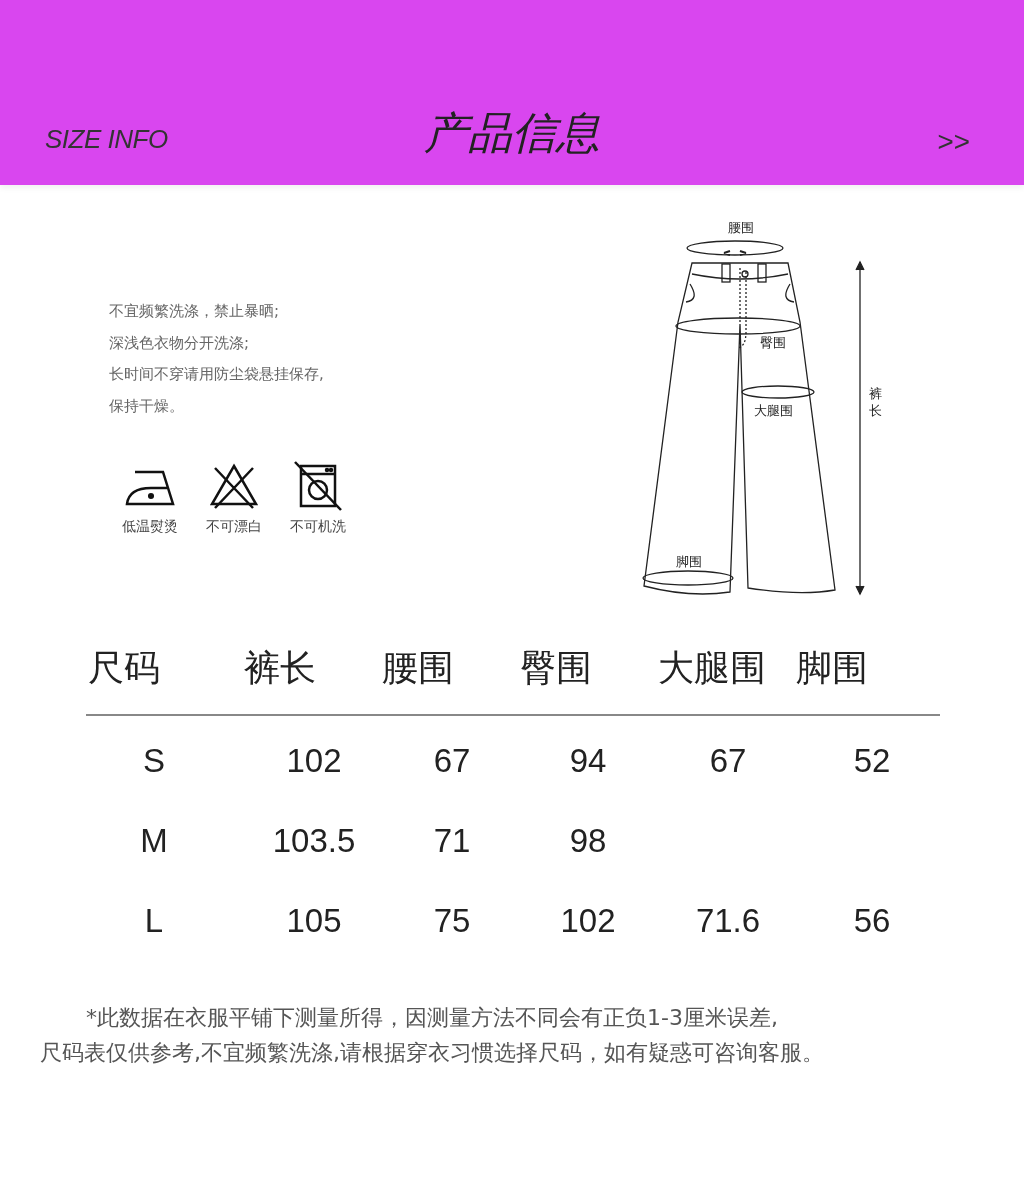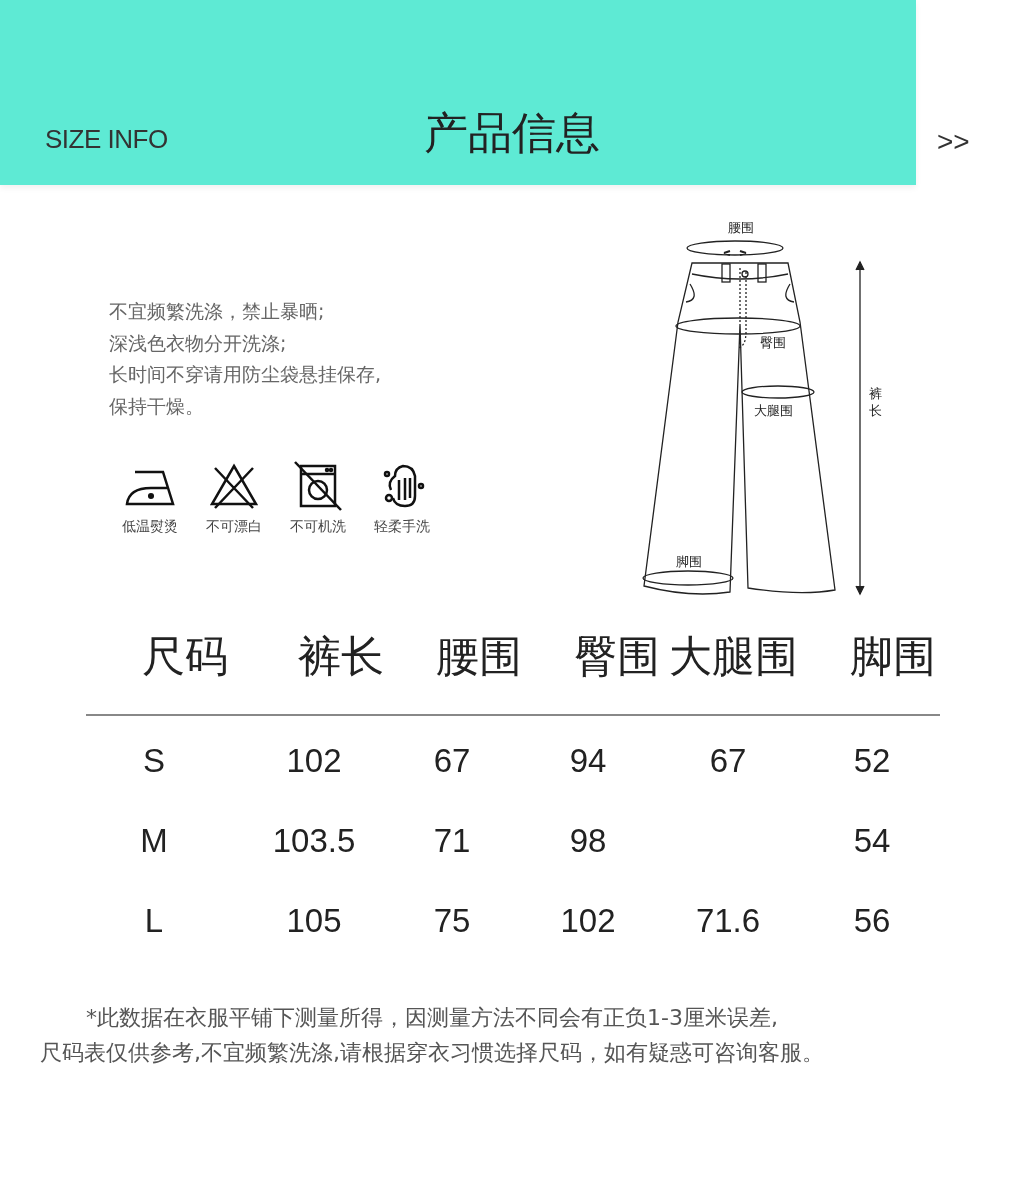--- a/index.html
+++ b/index.html
@@ -1,33 +1,33 @@
 <!DOCTYPE html>
 <html><head>
 <meta charset="utf-8">
 <style>
   html, body { margin:0; padding:0; }
   body { width:1024px; height:1182px; background:#ffffff; position:relative; overflow:hidden;
          font-family:"DejaVu Sans", "Liberation Sans", sans-serif; color:#222; }
-  .header { position:absolute; left:0; top:0; width:916px; height:185px; background:#5eead4;
-            box-shadow:0 3px 6px rgba(0,0,0,0.06); }
+  .header { position:absolute; left:0; top:0; width:1024px; height:185px; background:#d946ef;
+            box-shadow:0 3px 6px rgba(0,0,0,0.06);font-style:italic; }
   .header-left { position:absolute; left:45px; top:124px; font-family:"Liberation Sans", sans-serif;
                  font-size:26px; color:#333; letter-spacing:-0.5px; }
   .header-title { position:absolute; left:0; width:1024px; top:104px; text-align:center;
                   font-size:44px; color:#222; }
   .header-right { position:absolute; left:937px; top:126px; font-family:"Liberation Sans", sans-serif;
                   font-size:28px; color:#333; }
-  .care-text { position:absolute; left:109px; top:296px; font-size:19px; line-height:31.5px; color:#666; }
+  .care-text { position:absolute; left:109px; top:296px; font-size:15px; line-height:31.5px; color:#666; }
   .care-icons { position:absolute; left:108px; top:460px; display:flex; }
   .care-icon { width:84px; display:flex; flex-direction:column; align-items:center; }
   .care-icon svg { width:58px; height:52px; }
   .care-icon span { font-size:14px; color:#444; margin-top:6px; }
   .diagram { position:absolute; left:630px; top:212px; width:270px; height:400px; }
   .table-header { position:absolute; top:628px; left:0; width:1024px; height:50px; }
-  .table-header div { position:absolute; top:0; width:140px; text-align:right; font-size:43px; color:#222; transform:translateX(-50%); }
+  .table-header div { position:absolute; top:16px; width:140px; text-align:left; font-size:36px; color:#222; transform:translateX(-50%); }
   .divider { position:absolute; left:86px; top:714px; width:854px; height:2px; background:#888; }
   .row { position:absolute; left:0; width:1024px; height:50px; }
   .row div { position:absolute; top:0; width:140px; text-align:center; font-family:"Liberation Sans", sans-serif;
              font-size:33px; color:#222; transform:translateX(-50%); }
   .note { position:absolute; left:0; width:864px; top:1000px; text-align:center; font-size:22px; line-height:35px; color:#555; }
 </style>
 </head>
 <body>
 
 <div class="header">
@@ -61,30 +61,20 @@
   <div class="care-icon">
     <svg viewBox="0 0 58 52" fill="none" stroke="#111" stroke-width="2.5">
       <rect x="12" y="6" width="34" height="40"></rect>
       <line x1="12" y1="14" x2="46" y2="14"></line>
       <circle cx="29" cy="30" r="9"></circle>
       <circle cx="38" cy="10" r="1" fill="#111"></circle>
       <circle cx="42" cy="10" r="1" fill="#111"></circle>
       <line x1="6" y1="2" x2="52" y2="50"></line>
     </svg>
     <span>不可机洗</span>
-  </div>
-  <div class="care-icon">
-    <svg viewBox="0 0 58 52" fill="none" stroke="#111" stroke-width="2.5">
-      <path d="M18 30 Q14 22 22 16 Q22 8 30 6 Q40 6 42 16 L42 36 Q42 46 32 46 Q22 46 20 38"></path>
-      <path d="M26 20 V40 M32 18 V40 M37 18 V38"></path>
-      <circle cx="14" cy="14" r="2"></circle>
-      <circle cx="48" cy="26" r="2"></circle>
-      <circle cx="16" cy="38" r="3"></circle>
-    </svg>
-    <span>轻柔手洗</span>
   </div>
 </div>
 
 <div class="diagram">
   <svg width="270" height="400" viewBox="0 0 270 400" fill="none" stroke="#222" stroke-width="1.3">
     <ellipse cx="105" cy="36" rx="48" ry="7"></ellipse>
     <path d="M94 41 l6 -2 M94 41 l6 2 M116 41 l-6 -2 M116 41 l-6 2" stroke-width="2"></path>
     <path d="M62 51 L158 51 L170 110 L205 378 Q170 384 118 376 L110 112 L100 380 Q60 386 14 374 L48 110 Z"></path>
     <path d="M62 62 Q110 72 158 62"></path>
     <rect x="92" y="52" width="8" height="18"></rect>
@@ -125,21 +115,20 @@
   <div style="left:452px">67</div>
   <div style="left:588px">94</div>
   <div style="left:728px">67</div>
   <div style="left:872px">52</div>
 </div>
 <div class="row" style="top:822px">
   <div style="left:154px">M</div>
   <div style="left:314px">103.5</div>
   <div style="left:452px">71</div>
   <div style="left:588px">98</div>
-  <div style="left:872px">54</div>
 </div>
 <div class="row" style="top:902px">
   <div style="left:154px">L</div>
   <div style="left:314px">105</div>
   <div style="left:452px">75</div>
   <div style="left:588px">102</div>
   <div style="left:728px">71.6</div>
   <div style="left:872px">56</div>
 </div>
 

